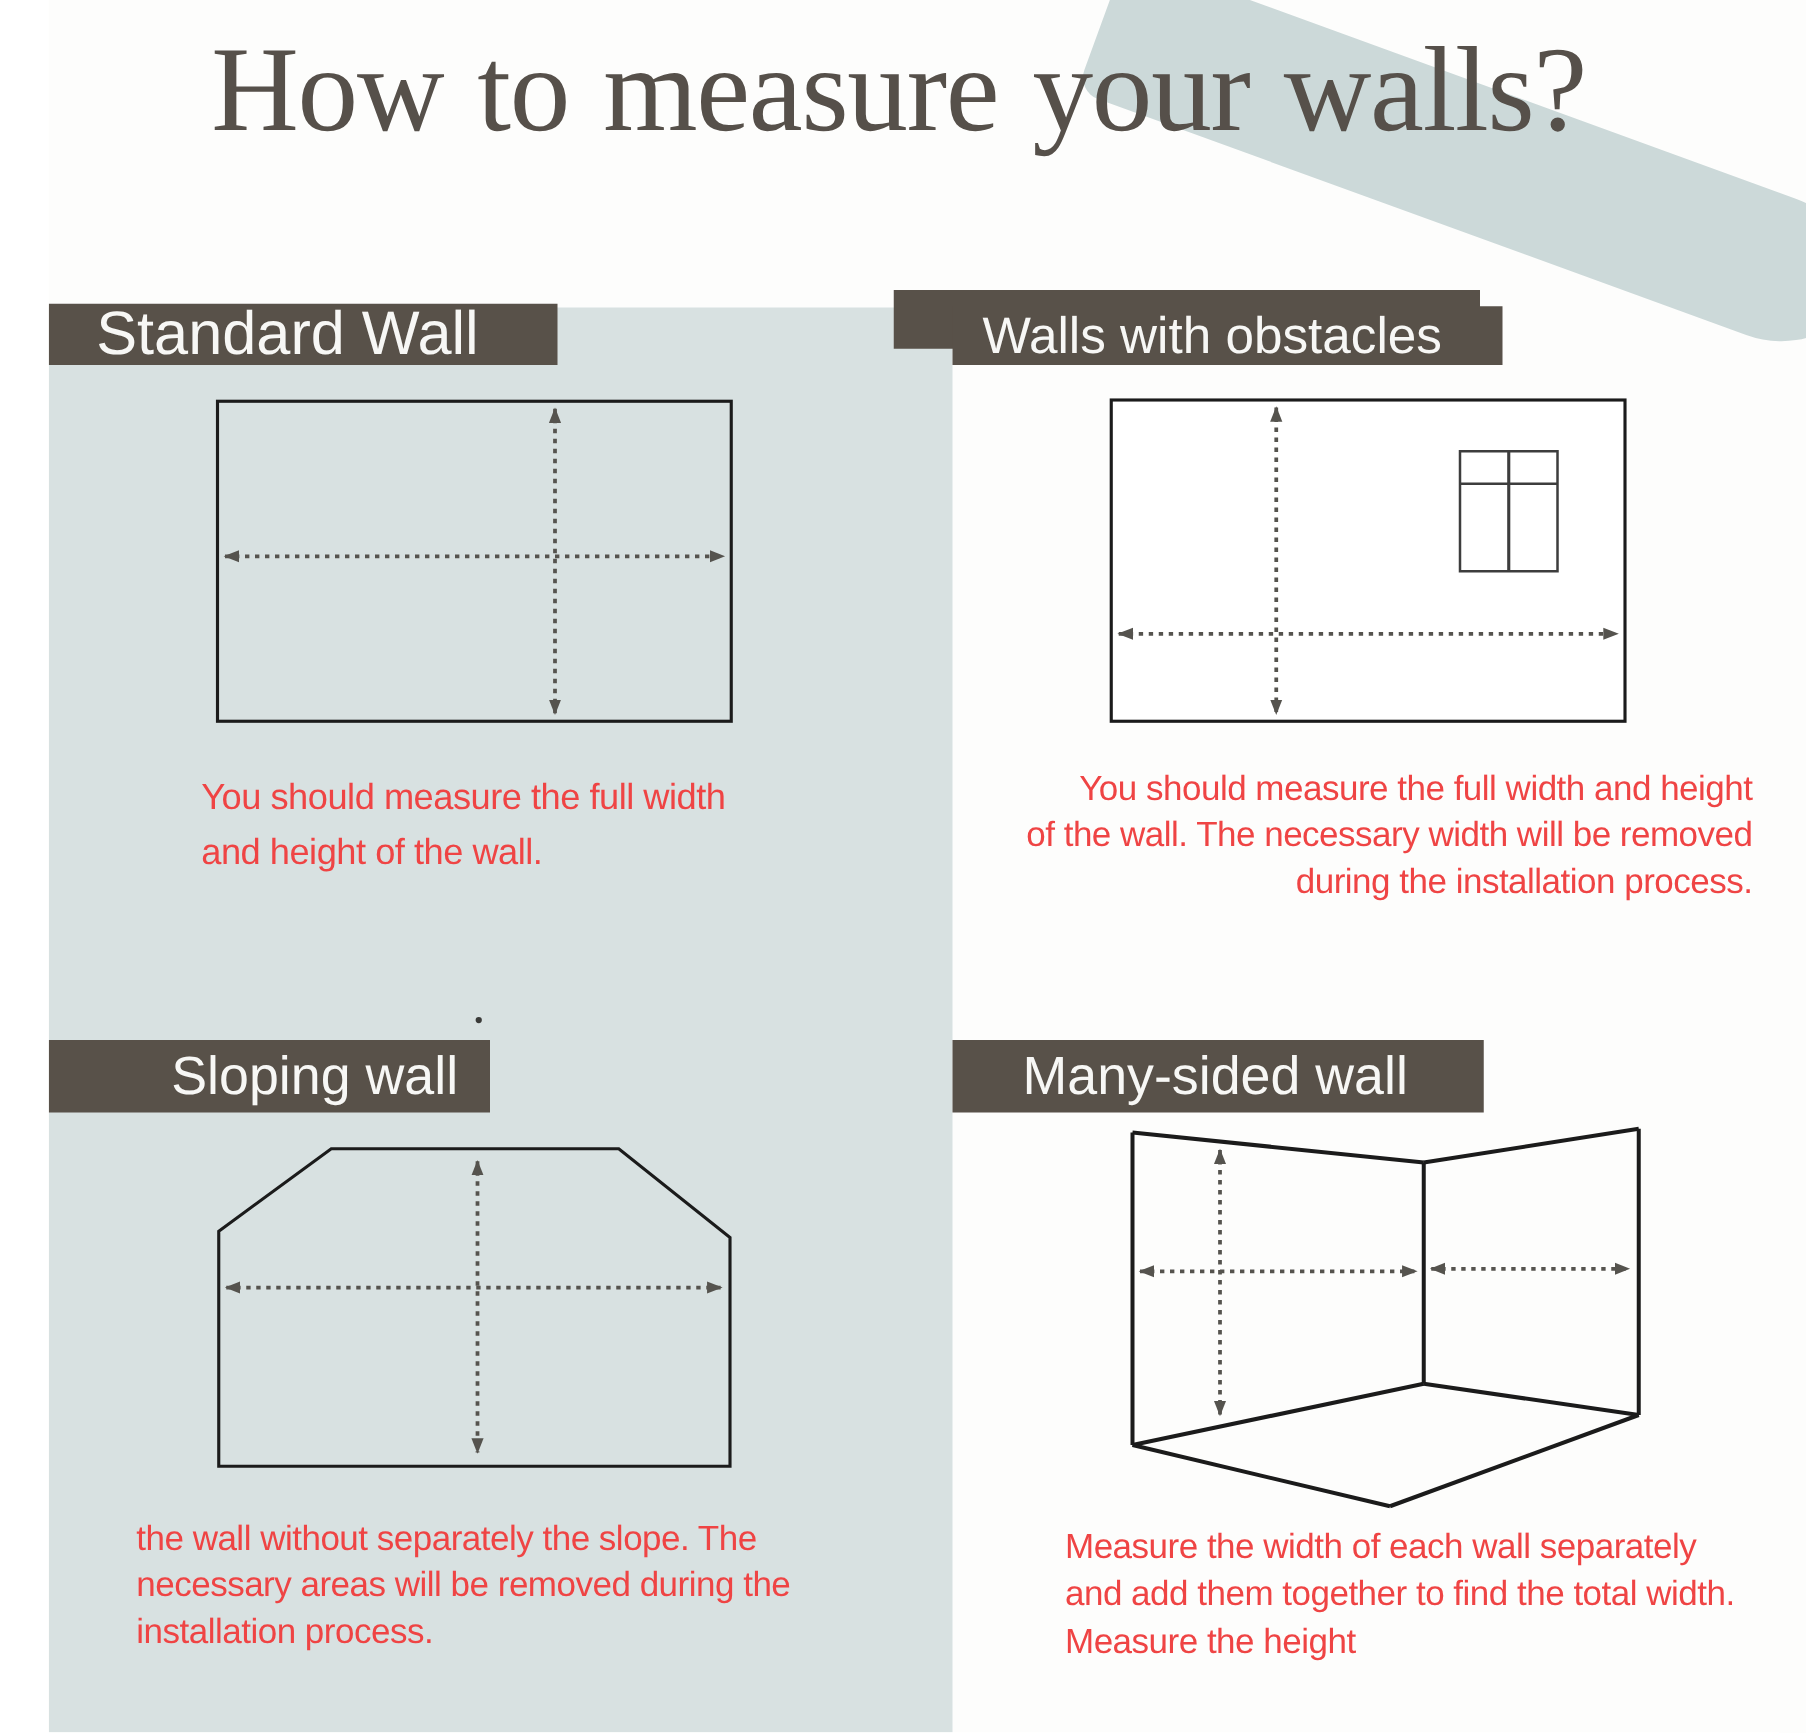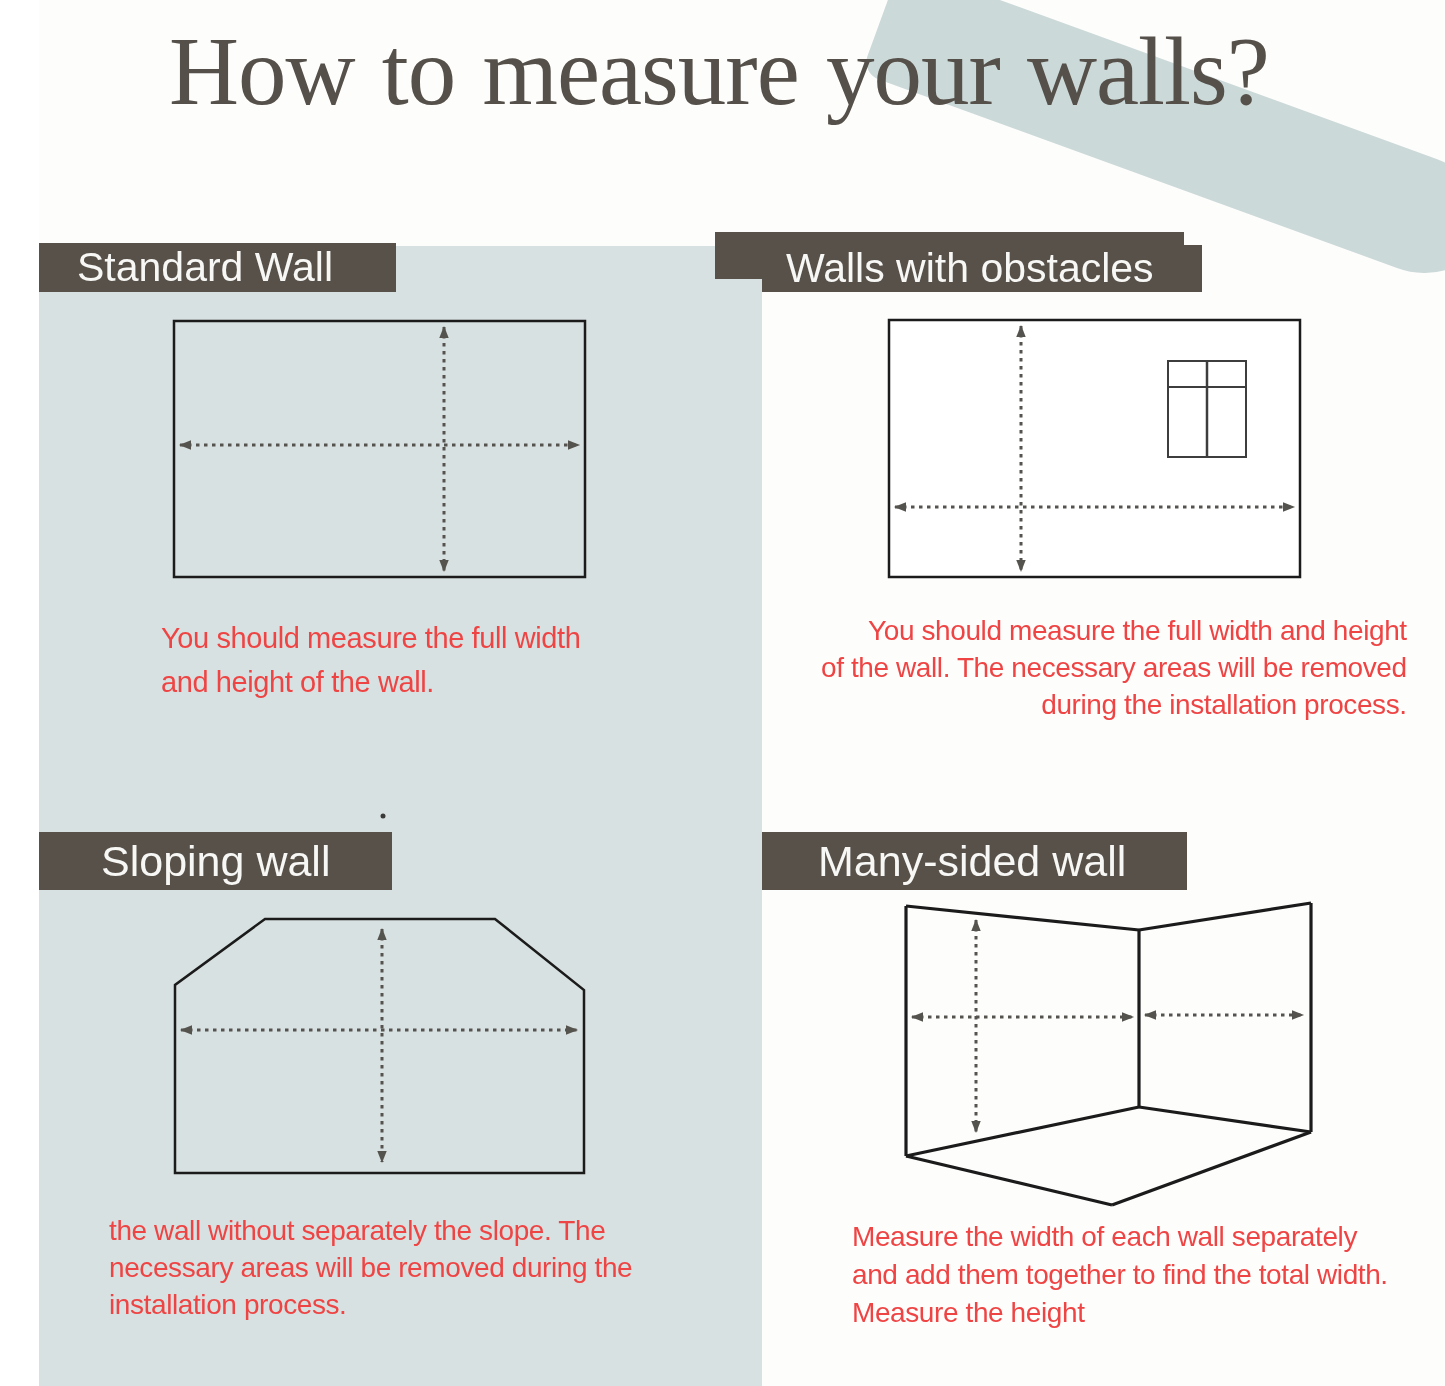--- a/index.html
+++ b/index.html
@@ -20,27 +20,27 @@
     letter-spacing:-1px;word-spacing:4px;white-space:nowrap;
   }
   .panel{
     position:absolute;left:0;top:246px;width:723px;height:1140px;
     background:#d8e1e1;z-index:1;
   }
   .bar{
     position:absolute;background:#585149;color:#f7f7f5;z-index:3;
     white-space:nowrap;
   }
-  .bar-standard{left:0;top:243px;width:357px;height:49px;line-height:49px;
-    font-size:41px;padding-left:38px;box-sizing:border-box;}
+  .bar-standard{left:0;top:243px;width:407px;height:49px;line-height:49px;
+    font-size:49px;padding-left:38px;box-sizing:border-box;}
   .bar-obstacles-back{left:676px;top:232px;width:469px;height:47px;z-index:2;}
   .bar-obstacles{left:723px;top:245px;width:440px;height:47px;line-height:47px;
     font-size:41px;padding-left:24px;box-sizing:border-box;}
   .bar-sloping{left:0;top:832px;width:353px;height:58px;line-height:58px;
-    font-size:43px;padding-left:62px;box-sizing:border-box;}
+    font-size:43px;padding-left:98px;box-sizing:border-box;}
   .bar-many{left:723px;top:832px;width:425px;height:58px;line-height:58px;
     font-size:43px;padding-left:56px;box-sizing:border-box;}
   .desc{
     position:absolute;z-index:3;color:#ef4444;font-size:28px;
     letter-spacing:-0.4px;z-index:3;
   }
   .desc div{white-space:nowrap;}
   .desc-standard{left:122px;top:616px;line-height:44px;font-size:29px;}
   .desc-obstacles{left:782px;top:612px;line-height:37px;text-align:right;}
   .desc-sloping{left:70px;top:1212px;line-height:37px;}
@@ -116,21 +116,21 @@
 
   <div class="bar bar-many">Many-sided wall</div>
 
   <div class="desc desc-standard">
     <div>You should measure the full width</div>
     <div>and height of the wall.</div>
   </div>
 
   <div class="desc desc-obstacles">
     <div>You should measure the full width and height</div>
-    <div>of the wall. The necessary areas will be removed</div>
+    <div>of the wall. The necessary width will be removed</div>
     <div>during the installation process.</div>
   </div>
 
   <div class="desc desc-sloping">
     <div>the wall without separately the slope. The</div>
     <div>necessary areas will be removed during the</div>
     <div>installation process.</div>
   </div>
 
   <div class="desc desc-many">

